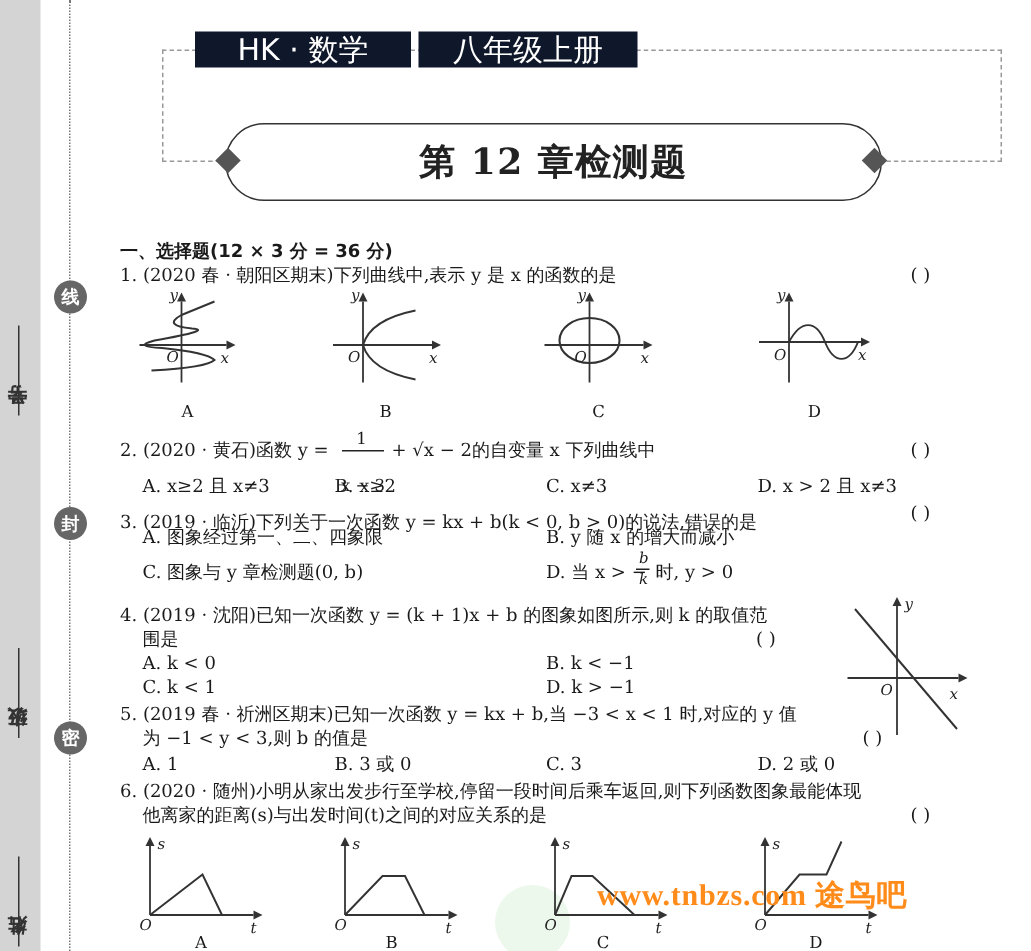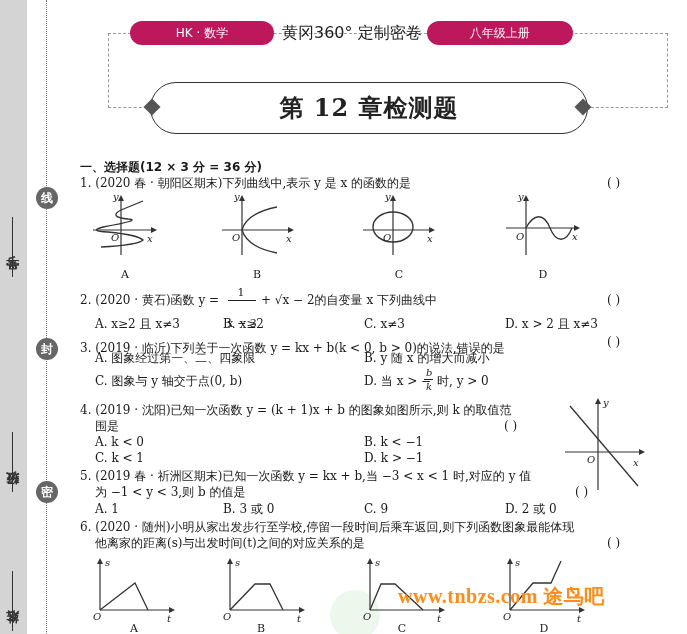--- a/index.html
+++ b/index.html
@@ -8,22 +8,22 @@
 
   .binding-strip { position: absolute; left: 0; top: 0; width: 27px; height: 634px; background: #d4d4d4; }
   .binding-field { position: absolute; left: 2px; width: 22px; writing-mode: vertical-rl; transform: rotate(180deg);
     font-family: "DejaVu Sans", sans-serif; font-size: 13px; font-weight: bold; color: #333; display: flex; align-items: center; }
   .binding-field .line { display: inline-block; width: 1px; background: #333; margin-top: 3px; }
   .cut-line { position: absolute; left: 46px; top: 0; height: 634px; border-left: 1.5px dotted #777; }
   .cut-badge { position: absolute; left: 36px; width: 22px; height: 22px; border-radius: 50%; background: #666; color: #fff;
     font-family: "DejaVu Sans", sans-serif; font-size: 12px; font-weight: bold; display: flex; align-items: center; justify-content: center; }
 
   .header-bar { position: absolute; top: 20px; left: 130px; width: 475px; height: 26px; display: flex; align-items: center; }
-  .pill { background: #be185d; color: #fff; border-radius: 12px; height: 24px; display: flex; align-items: center; justify-content: center;
-    font-family: "DejaVu Sans", sans-serif; font-size: 12px; }
+  .pill { background: #0f172a; color: #fff; border-radius: 0; height: 24px; display: flex; align-items: center; justify-content: center;
+    font-family: "DejaVu Sans", sans-serif; font-size: 20px; }
   .pill.left { width: 144px; }
   .pill.right { width: 146px; margin-left: 5px; }
   .header-mid { font-family: "DejaVu Sans", sans-serif; font-size: 16px; color: #222; margin-left: 8px; white-space: nowrap; }
   .dash-frame { position: absolute; border: 1px dashed #999; }
   .title-box { position: absolute; top: 82px; left: 150px; width: 438px; height: 52px; border: 1.5px solid #333; border-radius: 26px;
     display: flex; align-items: center; justify-content: center; background: #fff; }
   .title-box span { font-family: "DejaVu Serif", serif; font-size: 24px; font-weight: bold; color: #222; letter-spacing: 1px; }
   .diamond { position: absolute; width: 12px; height: 12px; background: #555; transform: rotate(45deg); }
 
   .t { position: absolute; font-size: 12px; white-space: nowrap; color: #1a1a1a; line-height: 14px; }
@@ -56,21 +56,20 @@
 <div class="cut-line"></div>
 <div class="cut-badge" style="top:187px;">线</div>
 <div class="cut-badge" style="top:338px;">封</div>
 <div class="cut-badge" style="top:481px;">密</div>
 
 <div class="dash-frame" style="left:108px;top:33px;width:560px;height:75px;border-top:1px dashed #999;border-bottom:none;border-left:1px dashed #999;border-right:1px dashed #999;"></div>
 <div class="dash-frame" style="left:108px;top:107px;width:44px;height:0;border-width:1px 0 0 0;"></div>
 <div class="dash-frame" style="left:586px;top:107px;width:82px;height:0;border-width:1px 0 0 0;"></div>
 <div class="header-bar">
   <div class="pill left">HK · 数学</div>
-  <span class="header-mid">黄冈360° 定制密卷</span>
   <div class="pill right">八年级上册</div>
 </div>
 <div class="title-box">
   <span>第 12 章检测题</span>
 </div>
 <div class="diamond" style="left:146px;top:101px;"></div>
 <div class="diamond" style="left:577px;top:101px;"></div>
 
 <div class="t sec" style="left:80px;top:160px;text-align:center;">一、选择题(12 × 3 分 = 36 分)</div>
 
@@ -133,21 +132,21 @@
 <div class="paren" style="left:607px;top:293px;">(      )</div>
 <div class="t" style="left:95px;top:317px;">A. x≥2 且 x≠3</div>
 <div class="t" style="left:223px;top:317px;">B. x≥2</div>
 <div class="t" style="left:364px;top:317px;">C. x≠3</div>
 <div class="t" style="left:505px;top:317px;">D. x &gt; 2 且 x≠3</div>
 
 <div class="t" style="left:80px;top:341px;">3. (2019 · 临沂)下列关于一次函数 y = kx + b(k &lt; 0, b &gt; 0)的说法,错误的是</div>
 <div class="paren" style="left:607px;top:335px;">(      )</div>
 <div class="t" style="left:95px;top:351px;">A. 图象经过第一、二、四象限</div>
 <div class="t" style="left:364px;top:351px;">B. y 随 x 的增大而减小</div>
-<div class="t" style="left:95px;top:374px;">C. 图象与 y 轴交于点(0, b)</div>
+<div class="t" style="left:95px;top:374px;">C. 图象与 y 章检测题(0, b)</div>
 <div class="t" style="left:364px;top:374px;">D. 当 x &gt; −</div>
 <div class="t" style="left:426px;top:366px;font-size:10px;font-style:italic;">b</div>
 <div style="position:absolute;left:424px;top:379px;width:9px;border-top:1px solid #222;"></div>
 <div class="t" style="left:426px;top:380px;font-size:10px;font-style:italic;">k</div>
 <div class="t" style="left:437px;top:374px;">时, y &gt; 0</div>
 
 <div class="t" style="left:80px;top:403px;">4. (2019 · 沈阳)已知一次函数 y = (k + 1)x + b 的图象如图所示,则 k 的取值范</div>
 <div class="t" style="left:95px;top:419px;">围是</div>
 <div class="paren" style="left:504px;top:419px;">(      )</div>
 <div class="t" style="left:95px;top:435px;">A. k &lt; 0</div>
@@ -164,21 +163,21 @@
   <text x="38" y="8">y</text>
     <text x="22" y="65">O</text>
     <text x="68" y="68">x</text>
 </svg>
 
 <div class="t" style="left:80px;top:469px;">5. (2019 春 · 祈洲区期末)已知一次函数 y = kx + b,当 −3 &lt; x &lt; 1 时,对应的 y 值</div>
 <div class="t" style="left:95px;top:485px;">为 −1 &lt; y &lt; 3,则 b 的值是</div>
 <div class="paren" style="left:575px;top:485px;">(      )</div>
 <div class="t" style="left:95px;top:502px;">A. 1</div>
 <div class="t" style="left:223px;top:502px;">B. 3 或 0</div>
-<div class="t" style="left:364px;top:502px;">C. 9</div>
+<div class="t" style="left:364px;top:502px;">C. 3</div>
 <div class="t" style="left:505px;top:502px;">D. 2 或 0</div>
 
 <div class="t" style="left:80px;top:520px;">6. (2020 · 随州)小明从家出发步行至学校,停留一段时间后乘车返回,则下列函数图象最能体现</div>
 <div class="t" style="left:95px;top:536px;">他离家的距离(s)与出发时间(t)之间的对应关系的是</div>
 <div class="paren" style="left:607px;top:536px;">(      )</div>
 
 <div class="wm-circle" style="left:330px;top:590px;width:50px;height:50px;"></div>
 
 <svg class="graph" style="left:95px;top:558px;" width="80" height="60">
   <line x1="5" y1="52" x2="74" y2="52" stroke="#333" stroke-width="1.2"></line>

